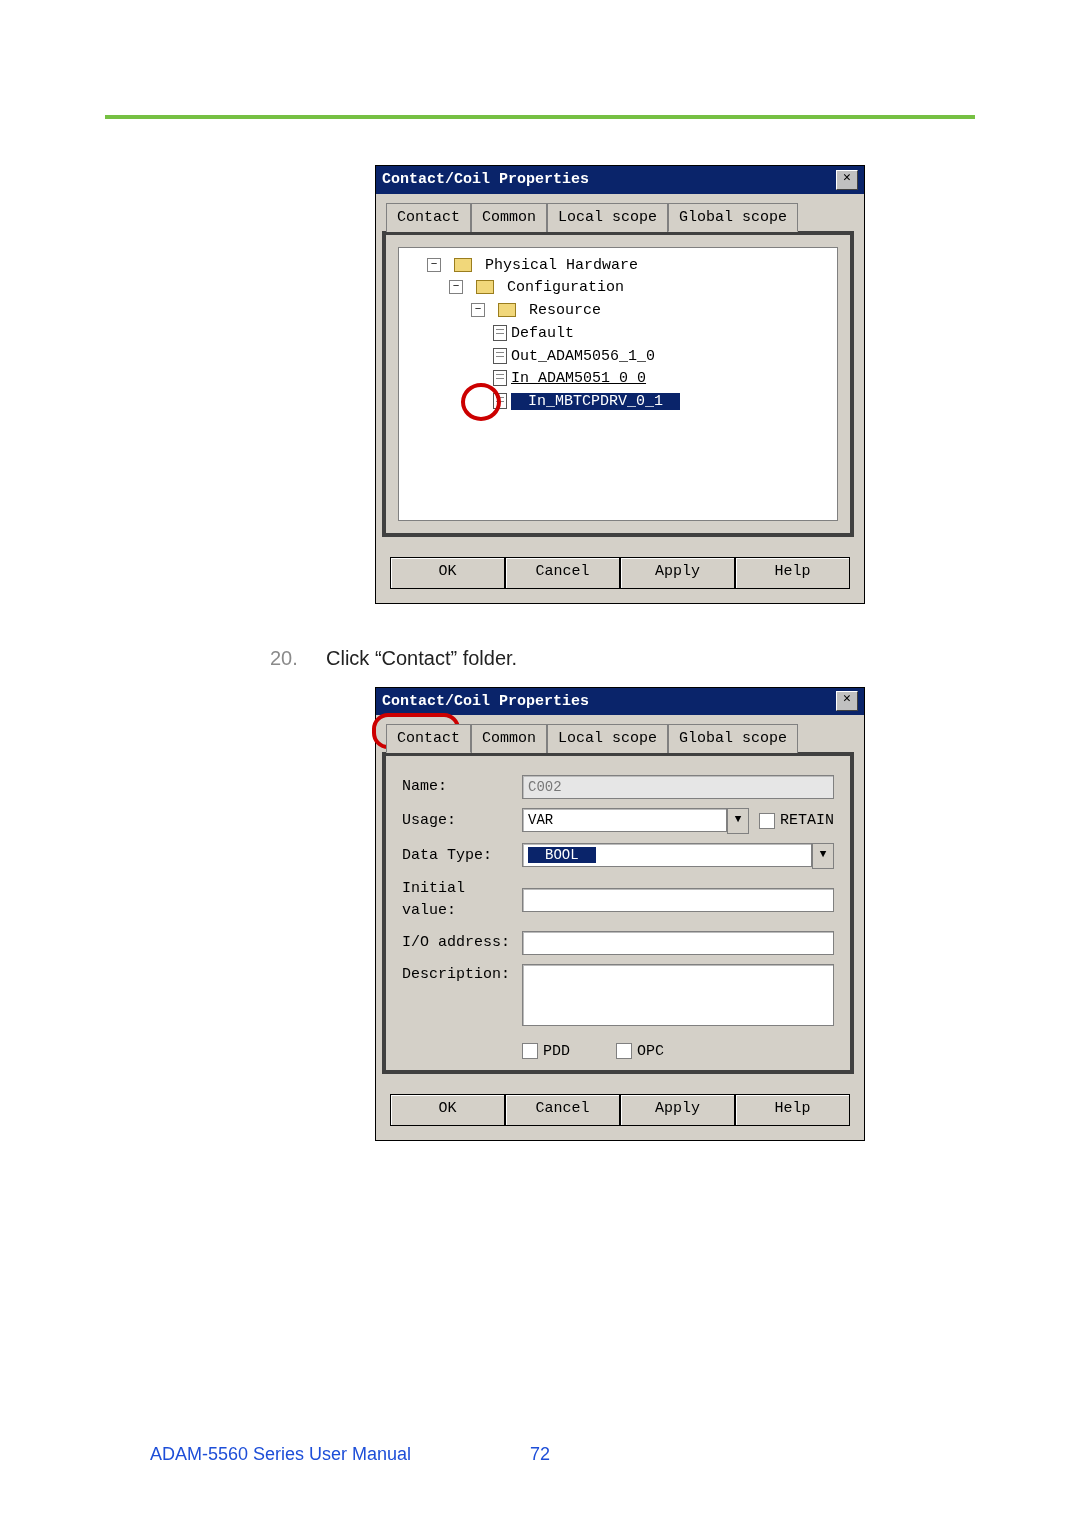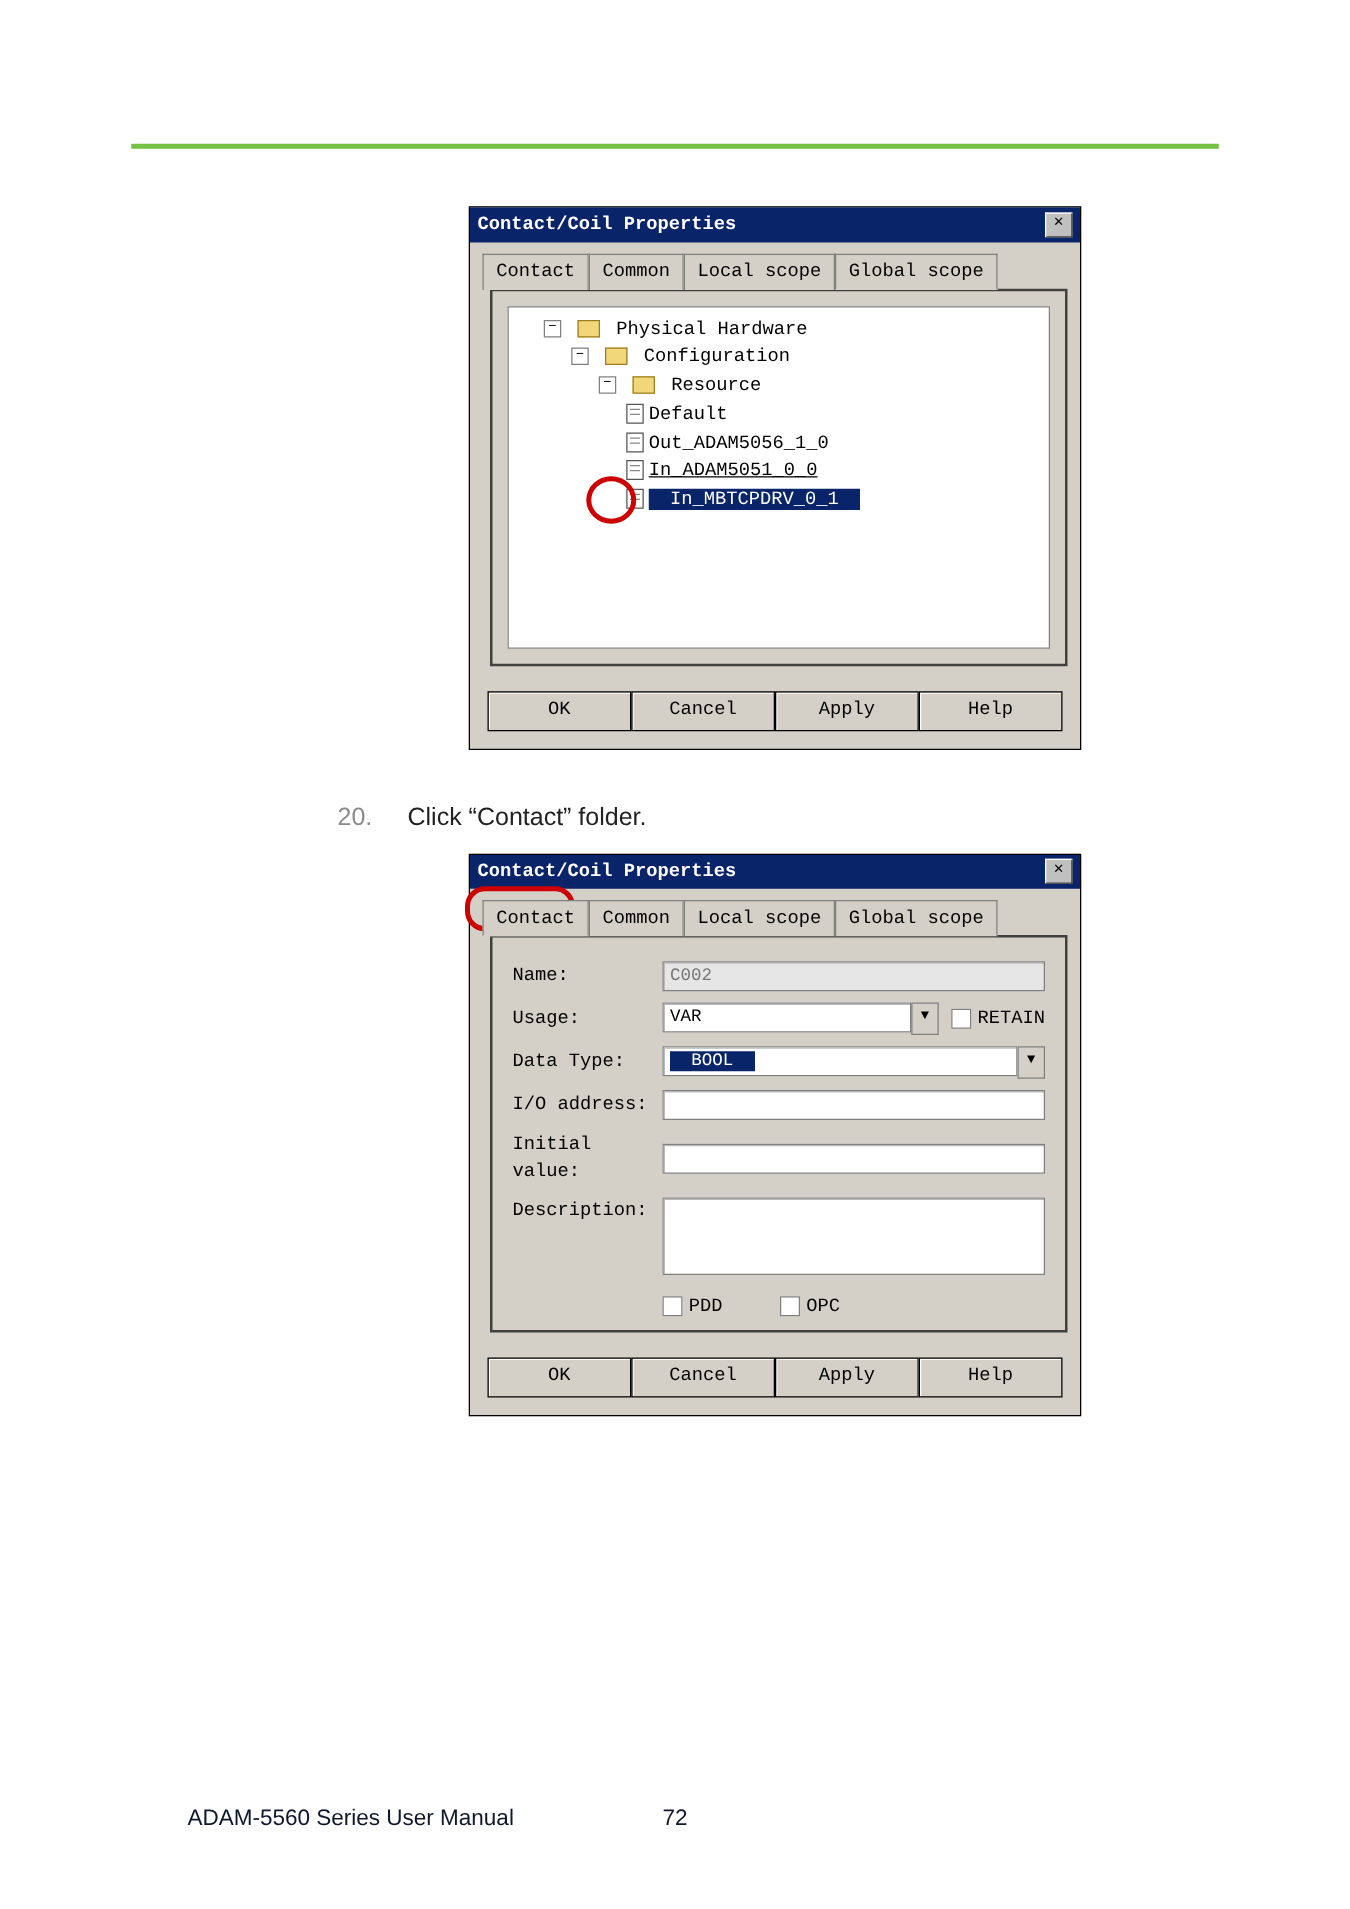--- a/index.html
+++ b/index.html
@@ -9,21 +9,21 @@
   .step{display:flex;margin-bottom:14px}
   .step-num{width:56px;color:#8a8a8a}
   .step-text{flex:1;color:#222}
   
   .win{width:488px;margin:10px auto 40px auto;border:1px solid #000;background:#d4d0c8;font-family:Liberation Mono, monospace;font-size:15px;color:#000}
   .titlebar{background:#0a246a;color:#fff;display:flex;align-items:center;justify-content:space-between;padding:3px 6px;font-weight:bold}
   .closebox{width:20px;height:18px;background:#c0c0c0;border:1px solid #fff;border-right-color:#404040;border-bottom-color:#404040;color:#000;font-size:13px;line-height:14px;text-align:center}
   .tabs{display:flex;padding:8px 10px 0 10px;gap:0}
   .tab{padding:3px 10px 2px 10px;border:1px solid #808080;border-bottom:none;background:#d4d0c8;position:relative;top:1px;cursor:default}
   .tab.active{background:#d4d0c8;border-bottom:1px solid #d4d0c8;z-index:1}
-  .tabpanel{margin:0 10px 10px 16px;border:2px solid #404040;background:#d4d0c8;padding:12px}
+  .tabpanel{margin:0 10px 10px 6px;border:4px solid #404040;background:#d4d0c8;padding:12px}
   .tree{background:#fff;border:1px solid #808080;height:260px;padding:6px 6px;font-size:15px;overflow:hidden}
   .tree ul{list-style:none;margin:0;padding-left:22px}
   .tree li{margin:1px 0;white-space:nowrap}
   .twist{display:inline-block;width:12px;height:12px;border:1px solid #808080;text-align:center;line-height:10px;font-size:11px;margin-right:4px;vertical-align:middle}
   .folder{display:inline-block;width:16px;height:12px;background:#f1d77a;border:1px solid #9a7d1e;margin-right:4px;vertical-align:middle}
   .doc{display:inline-block;width:12px;height:14px;background:#fff;border:1px solid #555;margin-right:4px;vertical-align:middle;position:relative}
   .doc::before,.doc::after{content:"";position:absolute;left:2px;right:2px;height:1px;background:#888}
   .doc::before{top:3px}.doc::after{top:7px}
   .sel{background:#0a246a;color:#fff;padding:0 17px}
   .redcircle{position:absolute;border:4px solid #cc0000;border-radius:50%;pointer-events:none}
@@ -33,21 +33,21 @@
   .frow{display:flex;align-items:center;margin:9px 0}
   .flabel{width:120px}
   .ftext{flex:1;height:22px;border:1px solid #808080;background:#fff;padding:0 5px;box-shadow:inset 1px 1px 0 #bbb;line-height:22px;font-size:14px}
   .ftext.disabled{background:#e6e6e6;color:#777}
   .fselect{flex:1;display:flex}
   .fselect .ftextsel{flex:1;height:22px;border:1px solid #808080;background:#fff;padding:0 5px;line-height:22px;font-size:14px;box-shadow:inset 1px 1px 0 #bbb}
   .ddbtn{width:20px;height:24px;border:1px solid #808080;background:#d4d0c8;text-align:center;line-height:20px;font-size:11px}
   .cb{width:14px;height:14px;border:1px solid #808080;background:#fff;display:inline-block;margin-right:5px;vertical-align:middle}
   .ftextarea{flex:1;height:60px;border:1px solid #808080;background:#fff;box-shadow:inset 1px 1px 0 #bbb}
   .opcrow{margin-left:120px;display:flex;gap:46px;padding:6px 0 2px 0}
-  .footer{position:absolute;left:150px;right:150px;bottom:62px;display:flex;justify-content:space-between;font-size:18px;color:#0f172a}
+  .footer{position:absolute;left:150px;right:150px;bottom:62px;display:flex;justify-content:space-between;font-size:18px;color:#1d4ed8}
   .footer .pn{position:absolute;left:50%;transform:translateX(-50%)}
 </style>
 </head>
 <body>
 
 <div class="page">
   <div class="rule"></div>
 
   <div class="content">
 
@@ -141,25 +141,25 @@
         <div class="frow">
           <div class="flabel">Data Type:</div>
           <div class="fselect">
             <div class="ftextsel" style="position:relative">
               <span class="sel">BOOL</span>
             </div>
             <div class="ddbtn">▼</div>
           </div>
         </div>
         <div class="frow">
-          <div class="flabel">I/O address:</div>
+          <div class="flabel">Initial value:</div>
           <div class="ftext"></div>
         </div>
         <div class="frow">
-          <div class="flabel">Initial value:</div>
+          <div class="flabel">I/O address:</div>
           <div class="ftext"></div>
         </div>
         <div class="frow" style="align-items:flex-start">
           <div class="flabel">Description:</div>
           <div class="ftextarea"></div>
         </div>
         <div class="opcrow">
           <div><span class="cb"></span><span>PDD</span></div>
           <div><span class="cb"></span><span>OPC</span></div>
         </div>

